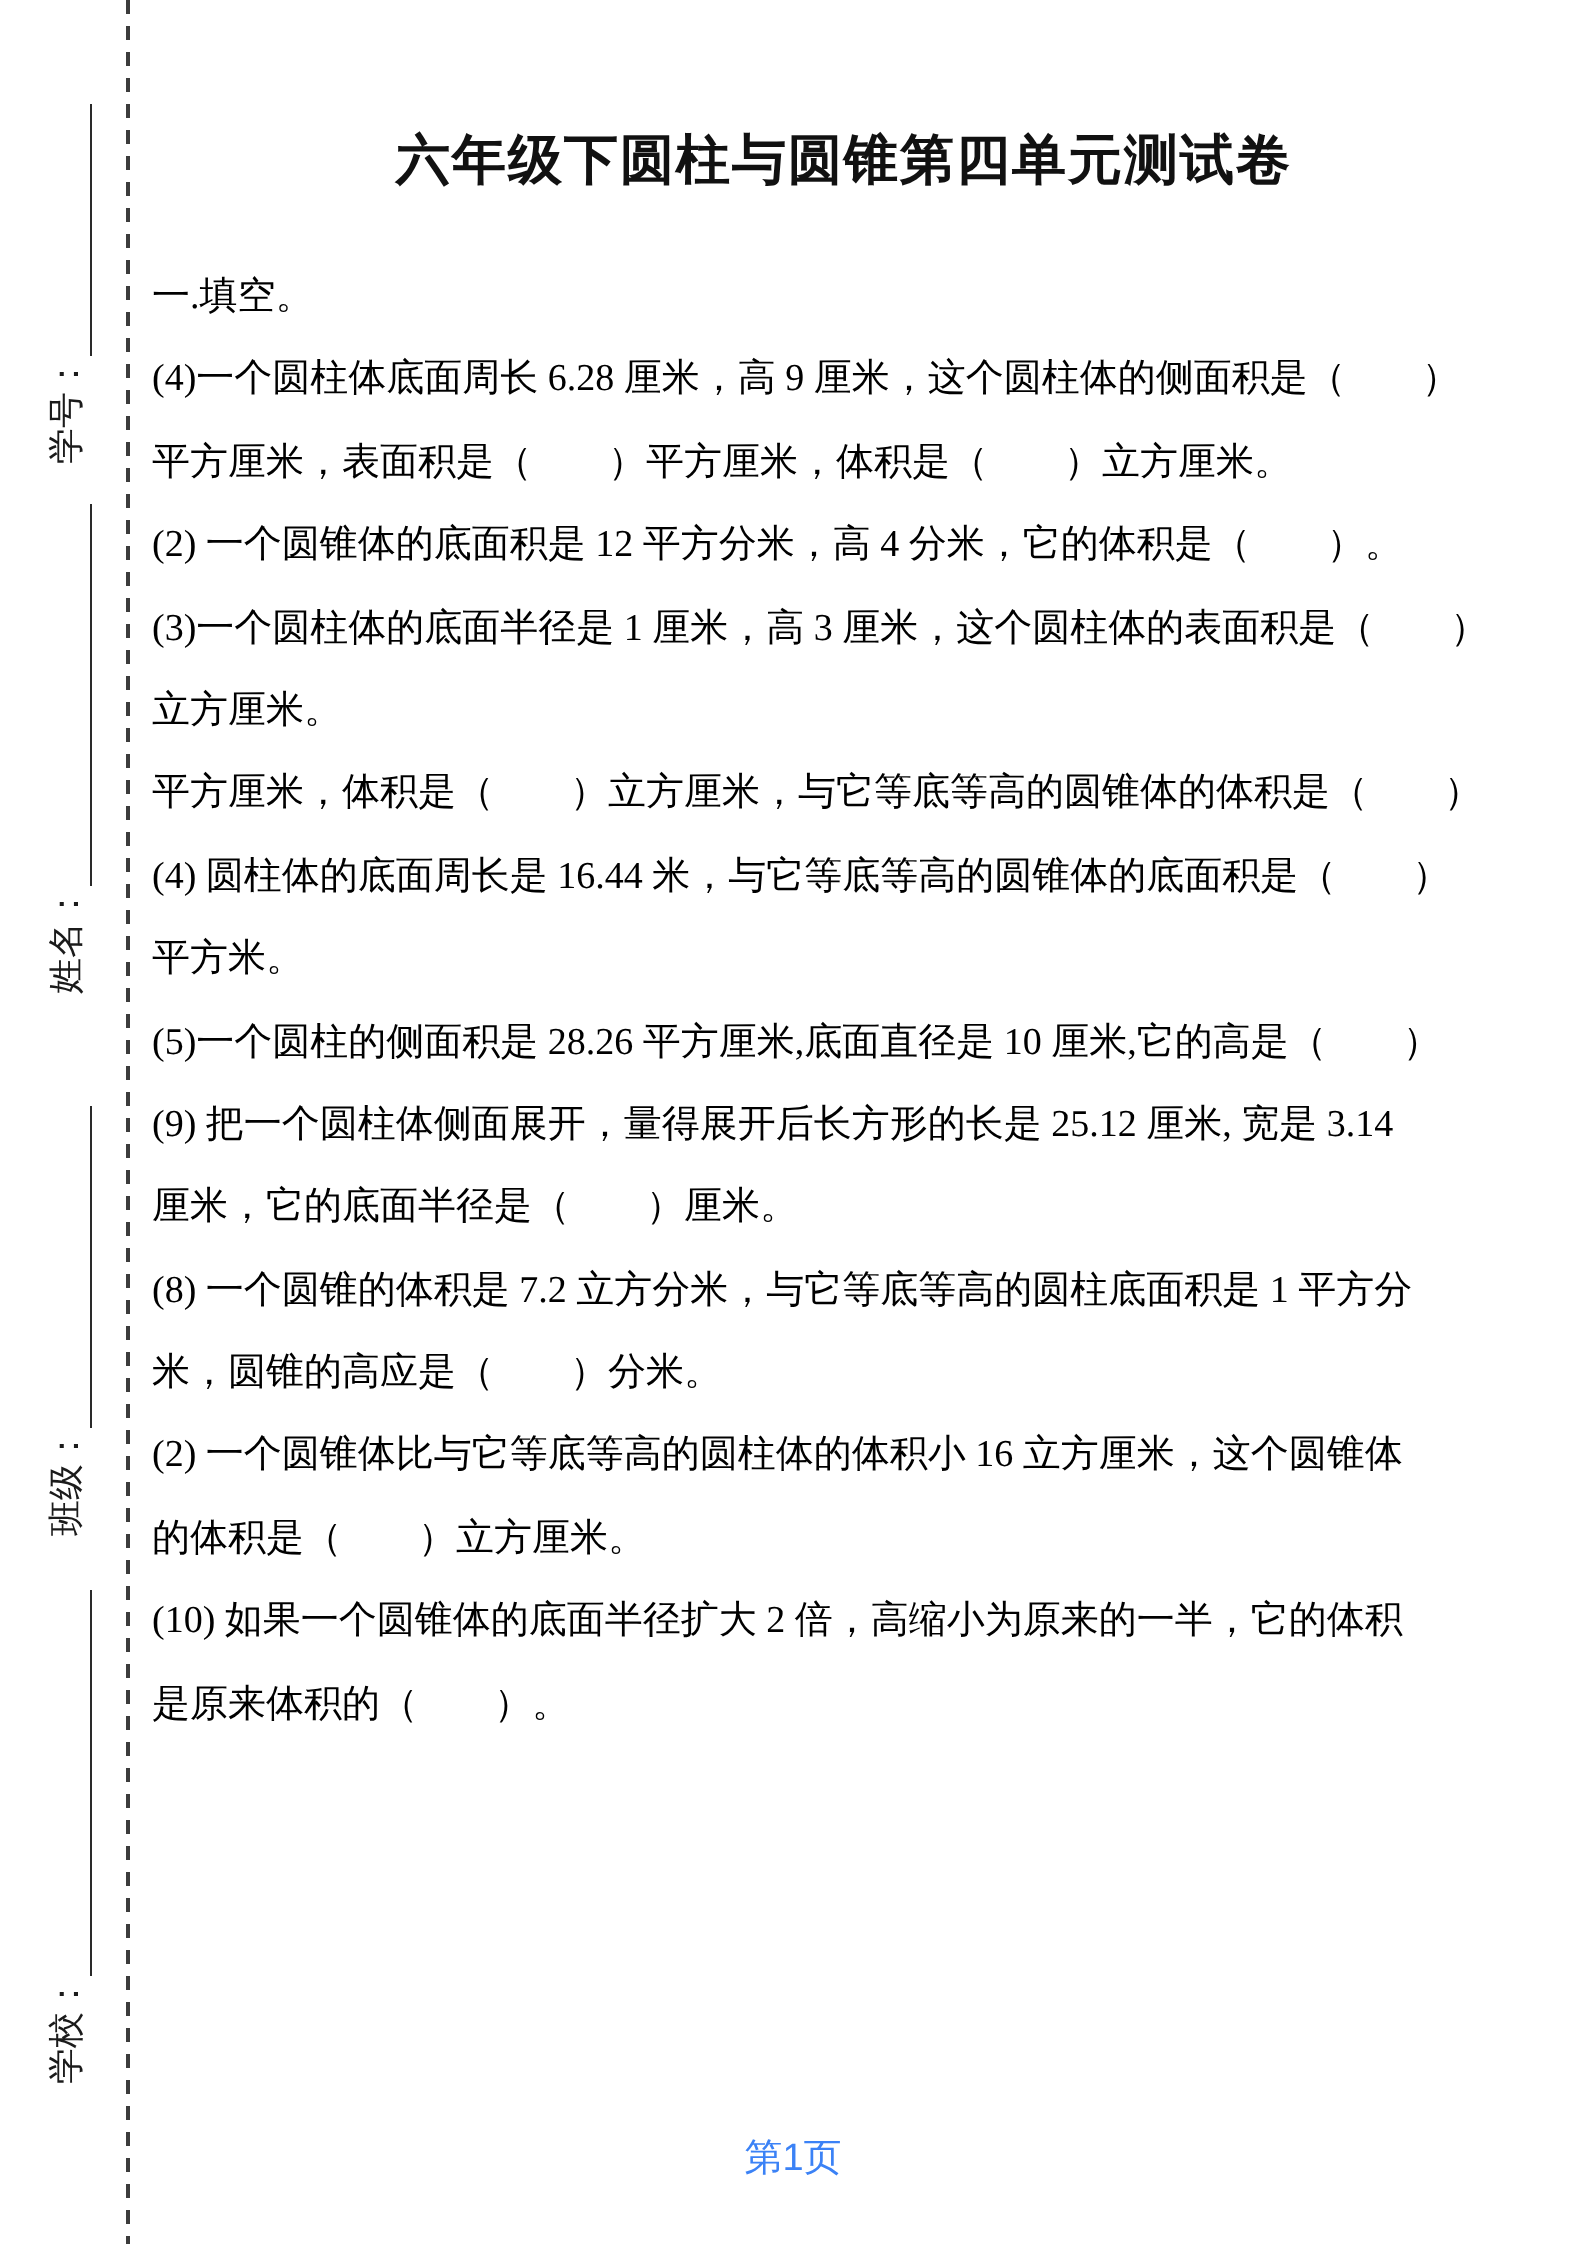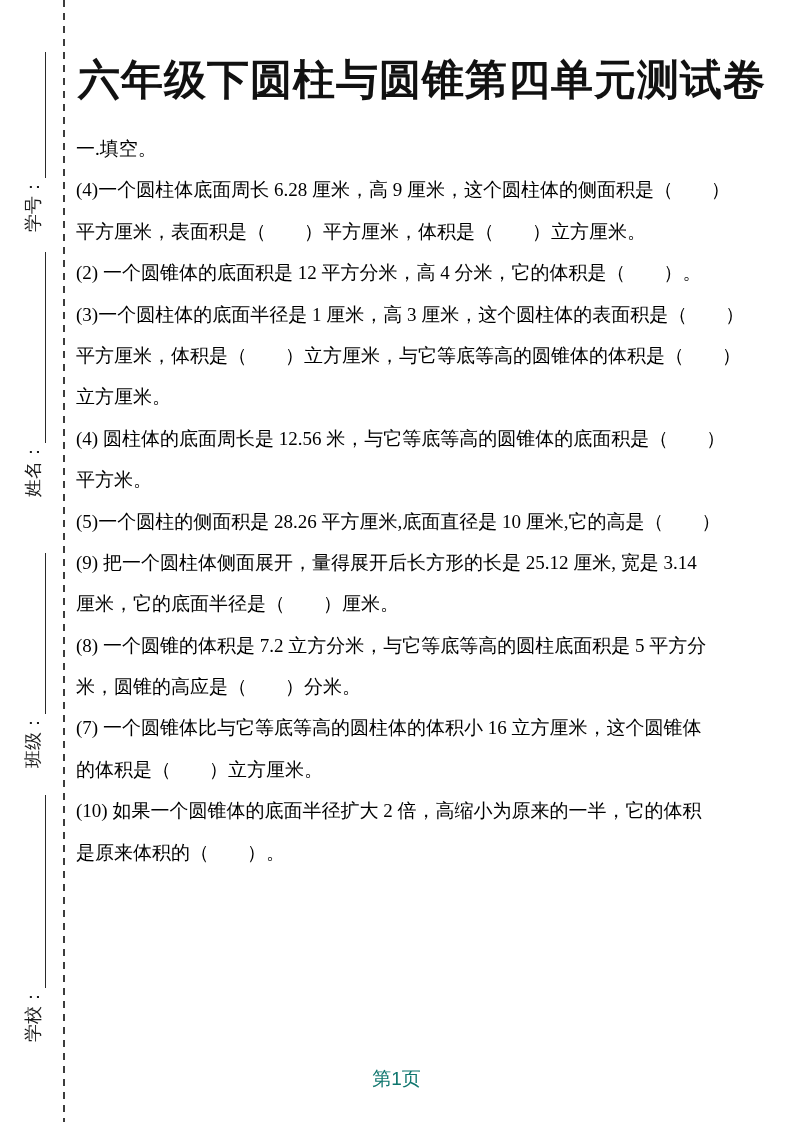--- a/index.html
+++ b/index.html
@@ -27,31 +27,31 @@
   .seal-field .seal-blank{flex:1 1 auto;border-bottom:1.5px solid #2a2a2a;height:22px;}
   .seal-field.f1{top:232px;width:180px;}
   .seal-field.f2{top:497px;width:245px;}
   .seal-field.f3{top:768px;width:215px;}
   .seal-field.f4{top:1042px;width:247px;}
   
   .content{position:absolute;left:76px;top:0;width:692px;}
   .title{
     margin:52px 0 0 0;
     font-family:"Liberation Sans","DejaVu Sans",sans-serif;
-    font-weight:bold;font-size:42px;line-height:56px;
+    font-weight:bold;font-size:27px;line-height:56px;
     text-align:center;letter-spacing:1px;color:#111;
   }
   .body{margin-top:20px;}
   .q-line{
     height:41.4px;line-height:41.4px;
     font-size:19px;white-space:nowrap;color:#000000;
   }
   .footer{
     position:absolute;top:1066px;left:0;width:793px;
-    text-align:center;font-size:19px;color:#0f766e;
+    text-align:center;font-size:19px;color:#3b82f6;
     font-family:"Liberation Sans","DejaVu Sans",sans-serif;
   }
 </style>
 </head>
 <body>
 
 <div class="page">
 
   <div class="seal-field f1">
     <span class="seal-label">学号：</span>
@@ -79,42 +79,42 @@
       <div>
           <div>
             <div class="q-line">(4)一个圆柱体底面周长 6.28 厘米，高 9 厘米，这个圆柱体的侧面积是（　　）</div>
             <div class="q-line">平方厘米，表面积是（　　）平方厘米，体积是（　　）立方厘米。</div>
           </div>
           <div>
             <div class="q-line">(2) 一个圆锥体的底面积是 12 平方分米，高 4 分米，它的体积是（　　）。</div>
           </div>
           <div>
             <div class="q-line">(3)一个圆柱体的底面半径是 1 厘米，高 3 厘米，这个圆柱体的表面积是（　　）</div>
+            <div class="q-line">立方厘米。</div>
             <div class="q-line">平方厘米，体积是（　　）立方厘米，与它等底等高的圆锥体的体积是（　　）</div>
-            <div class="q-line">立方厘米。</div>
           </div>
           <div>
-            <div class="q-line">(4) 圆柱体的底面周长是 12.56 米，与它等底等高的圆锥体的底面积是（　　）</div>
+            <div class="q-line">(4) 圆柱体的底面周长是 16.44 米，与它等底等高的圆锥体的底面积是（　　）</div>
             <div class="q-line">平方米。</div>
           </div>
           <div>
             <div class="q-line">(5)一个圆柱的侧面积是 28.26 平方厘米,底面直径是 10 厘米,它的高是（　　）</div>
           </div>
           <div>
           </div>
           <div>
             <div class="q-line">(9) 把一个圆柱体侧面展开，量得展开后长方形的长是 25.12 厘米, 宽是 3.14</div>
             <div class="q-line">厘米，它的底面半径是（　　）厘米。</div>
           </div>
           <div>
-            <div class="q-line">(8) 一个圆锥的体积是 7.2 立方分米，与它等底等高的圆柱底面积是 5 平方分</div>
+            <div class="q-line">(8) 一个圆锥的体积是 7.2 立方分米，与它等底等高的圆柱底面积是 1 平方分</div>
             <div class="q-line">米，圆锥的高应是（　　）分米。</div>
           </div>
           <div>
-            <div class="q-line">(7) 一个圆锥体比与它等底等高的圆柱体的体积小 16 立方厘米，这个圆锥体</div>
+            <div class="q-line">(2) 一个圆锥体比与它等底等高的圆柱体的体积小 16 立方厘米，这个圆锥体</div>
             <div class="q-line">的体积是（　　）立方厘米。</div>
           </div>
           <div>
             <div class="q-line">(10) 如果一个圆锥体的底面半径扩大 2 倍，高缩小为原来的一半，它的体积</div>
             <div class="q-line">是原来体积的（　　）。</div>
           </div>
         </div>
     </div>
   </div>
 

